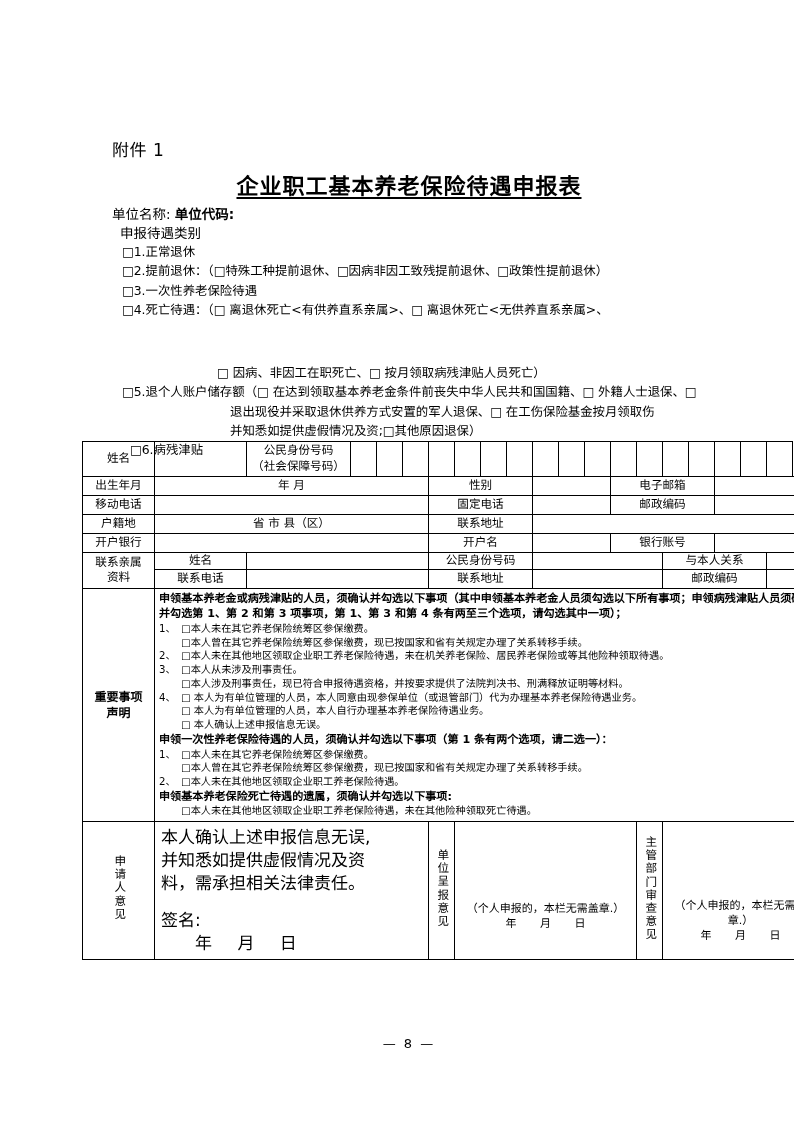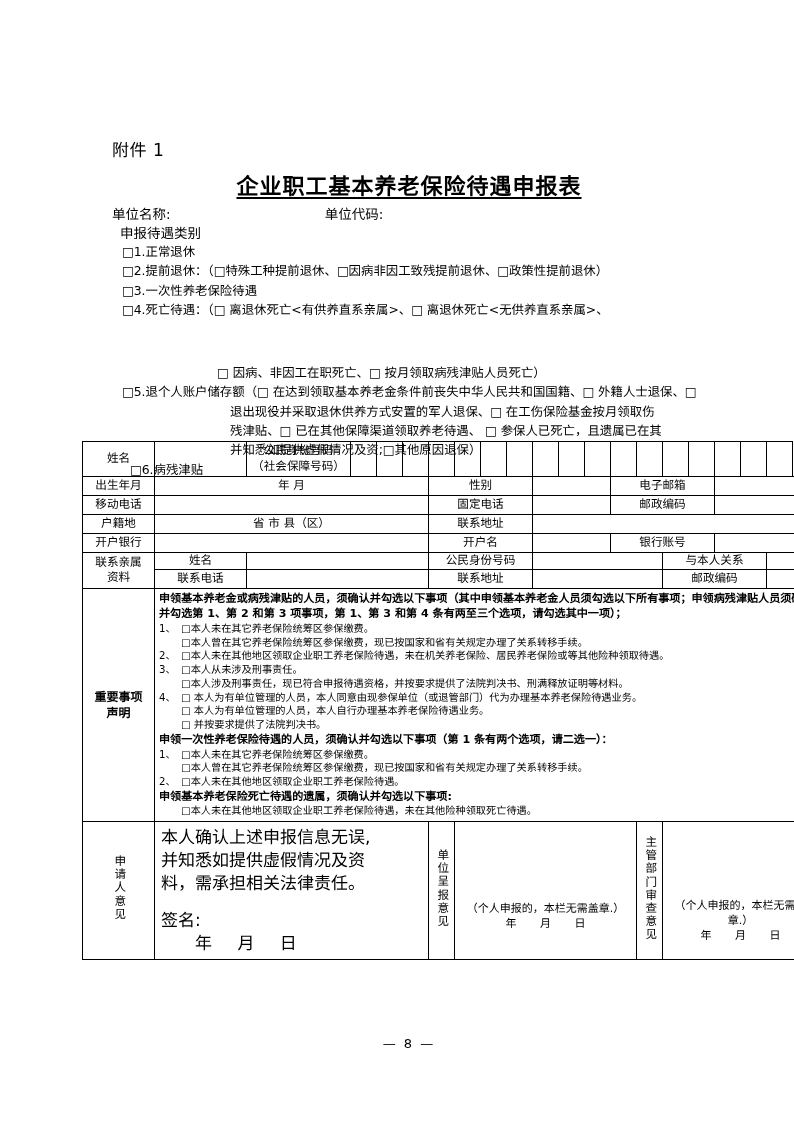--- a/index.html
+++ b/index.html
@@ -43,21 +43,21 @@
     text-underline-offset: 3px;
   }
   .unit-line {
     position: absolute;
     left: 100px;
     top: 203px;
     width: 620px;
     font-size: 13.5px;
   }
   .unit-line .u-code {
-    margin-left: 150px;
+    font-weight: bold;
   }
   .cat-label {
     position: absolute;
     left: 100px;
     top: 222px;
     font-size: 13.5px;
     margin-left: 8px;
   }
 
   
@@ -187,21 +187,20 @@
   <div class="cat-label">申报待遇类别</div>
 
   <div class="cat-block">
     <div class="cat-row ind1">□1.正常退休</div>
     <div class="cat-row ind1">□2.提前退休：（□特殊工种提前退休、□因病非因工致残提前退休、□政策性提前退休）</div>
     <div class="cat-row ind1">□3.一次性养老保险待遇</div>
     <div class="cat-row ind1">□4.死亡待遇：（□ 离退休死亡&lt;有供养直系亲属&gt;、□ 离退休死亡&lt;无供养直系亲属&gt;、</div>
     <div class="cat-row ind2">□ 因病、非因工在职死亡、□ 按月领取病残津贴人员死亡）</div>
     <div class="cat-row ind3">□5.退个人账户储存额（□ 在达到领取基本养老金条件前丧失中华人民共和国国籍、□ 外籍人士退保、□</div>
     <div class="cat-row ind4">退出现役并采取退休供养方式安置的军人退保、□  在工伤保险基金按月领取伤</div>
-    <div class="cat-row ind4">残津贴、□ 已在其他保障渠道领取养老待遇、 □ 参保人已死亡，且遗属已在其</div>
     <div class="cat-row ind4">并知悉如提供虚假情况及资;□其他原因退保）</div>
     <div class="cat-row ind5">□6.病残津贴</div>
   </div>
 
   <table class="tbl">
     <colgroup>
       <col style="width:72px">
       <col style="width:92px">
       <col style="width:104px">
       <col style="width:26px">
@@ -314,21 +313,21 @@
       </td>
       <td class="decl-body" colspan="20">
         <span class="hd">申领基本养老金或病残津贴的人员，须确认并勾选以下事项（其中申领基本养老金人员须勾选以下所有事项；申领病残津贴人员须确认并勾选第 1、第 2 和第 3 项事项，第 1、第 3 和第 4 条有两至三个选项，请勾选其中一项）；</span>
         <span class="li"><span class="num">1、</span><span>□本人未在其它养老保险统筹区参保缴费。</span></span>
         <span class="sub"><span>□本人曾在其它养老保险统筹区参保缴费，现已按国家和省有关规定办理了关系转移手续。</span></span>
         <span class="li"><span class="num">2、</span><span>□本人未在其他地区领取企业职工养老保险待遇，未在机关养老保险、居民养老保险或等其他险种领取待遇。</span></span>
         <span class="li"><span class="num">3、</span><span>□本人从未涉及刑事责任。</span></span>
         <span class="sub"><span>□本人涉及刑事责任，现已符合申报待遇资格，并按要求提供了法院判决书、刑满释放证明等材料。</span></span>
         <span class="li"><span class="num">4、</span><span>□ 本人为有单位管理的人员，本人同意由现参保单位（或退管部门）代为办理基本养老保险待遇业务。</span></span>
         <span class="sub"><span>□ 本人为有单位管理的人员，本人自行办理基本养老保险待遇业务。</span></span>
-        <span class="sub"><span>□ 并按要求提供了法院判决书。</span></span>
+        <span class="sub"><span>□ 本人确认上述申报信息无误。</span></span>
         <span class="hd">申领一次性养老保险待遇的人员，须确认并勾选以下事项（第 1 条有两个选项，请二选一）：</span>
         <span class="li"><span class="num">1、</span><span>□本人未在其它养老保险统筹区参保缴费。</span></span>
         <span class="sub"><span>□本人曾在其它养老保险统筹区参保缴费，现已按国家和省有关规定办理了关系转移手续。</span></span>
         <span class="li"><span class="num">2、</span><span>□本人未在其他地区领取企业职工养老保险待遇。</span></span>
         <span class="hd">申领基本养老保险死亡待遇的遗属，须确认并勾选以下事项:</span>
         <span class="sub"><span>□本人未在其他地区领取企业职工养老保险待遇，未在其他险种领取死亡待遇。</span></span>
       </td>
     </tr>
 
     <tr>

